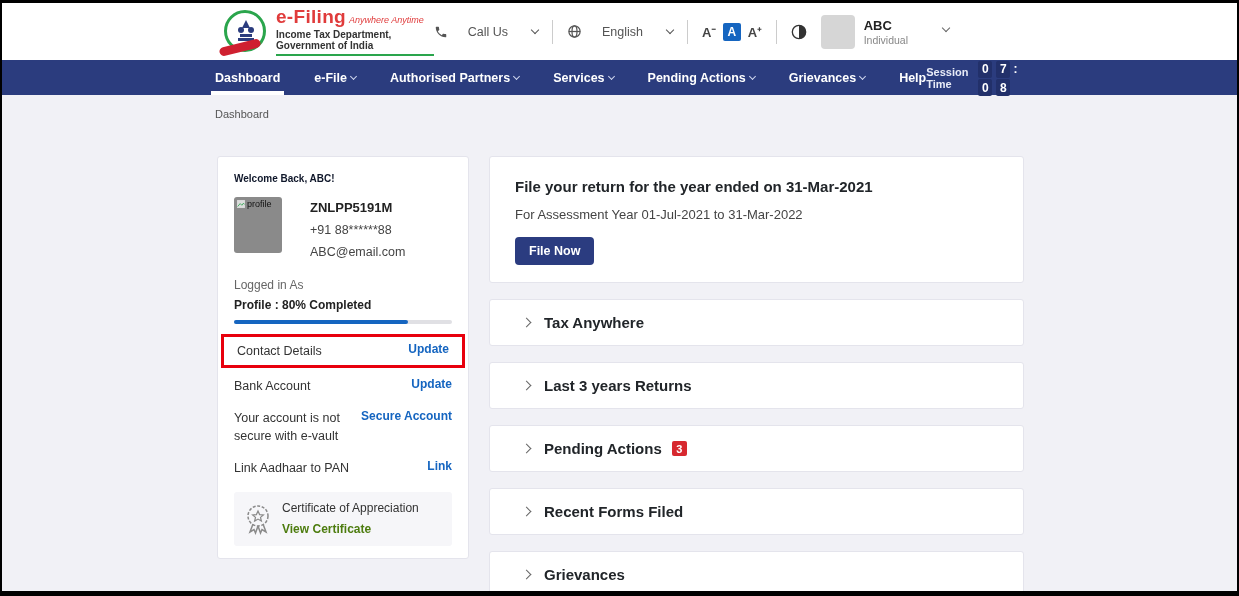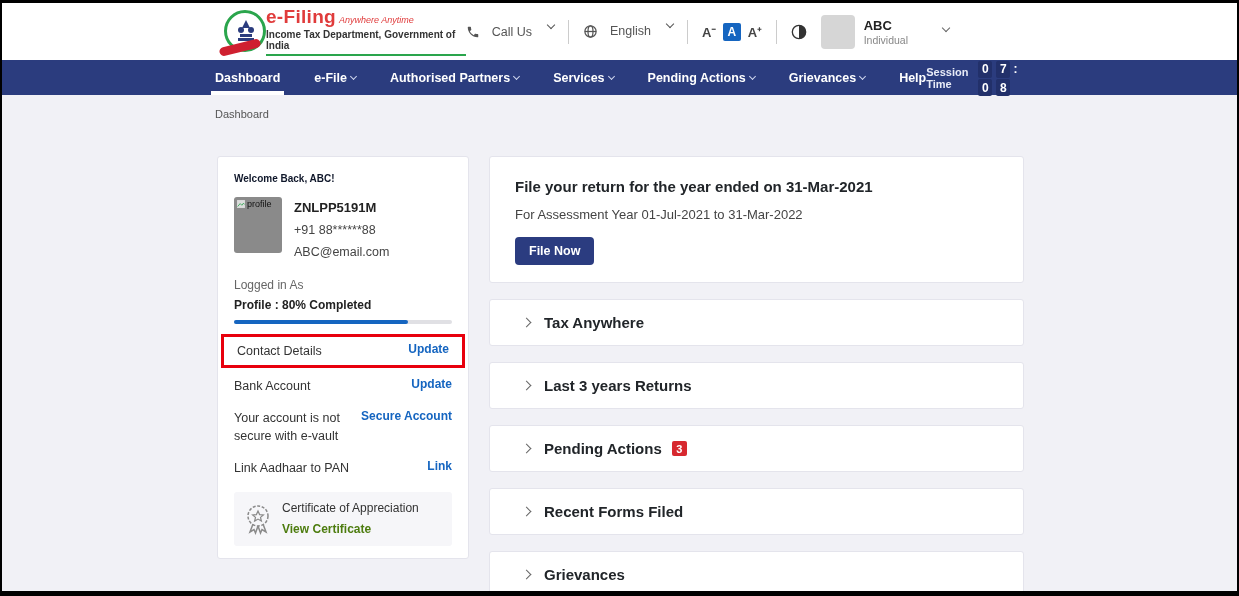--- a/index.html
+++ b/index.html
@@ -1,31 +1,31 @@
 <!DOCTYPE html>
 <html><head>
 <meta charset="utf-8">
 <style>
   * { margin:0; padding:0; box-sizing:border-box; }
   html,body { width:1239px; height:596px; font-family:"Liberation Sans", sans-serif; background:#fff; }
   .frame { width:1239px; height:596px; border:2px solid #000; border-top-width:3px; border-bottom-width:5px; background:#f1f1f6; overflow:hidden; }
 
   
   header { height:57px; background:#fff; display:flex; align-items:center; justify-content:space-between; padding:0 288px 0 222px; }
-  .logo { display:flex; align-items:center; cursor:pointer; }
+  .logo { display:flex; align-items:center; gap:10px; cursor:pointer; }
   .emblem { position:relative; width:42px; height:42px; border-radius:50%; border:3px solid #2aa54c; background:#fff; flex:0 0 auto; }
   .emblem svg { position:absolute; left:7px; top:5px; }
   .ribbon { position:absolute; left:-8px; bottom:-3px; width:42px; height:9px; background:#cf2030; border-radius:5px; transform:rotate(-14deg); }
   .logo-text { line-height:1.1; }
   .brand { color:#e03b3b; font-weight:bold; font-size:19px; letter-spacing:.3px; }
   .tagline { color:#e03b3b; font-style:italic; font-size:9px; margin-left:3px; }
   .logo-sub { font-size:10px; color:#333; font-weight:bold; margin-top:2px; }
   .green-rule { height:2px; background:#2aa54c; margin-top:3px; }
   .header-right { display:flex; align-items:center; gap:14px; color:#555; }
-  .hr-item { display:flex; gap:12px; font-size:12.5px; color:#555; cursor:pointer; white-space:nowrap; }
+  .hr-item { display:flex; align-items:center; gap:20px; font-size:12.5px; color:#555; cursor:pointer; white-space:nowrap; }
   .vdiv { width:1px; height:24px; background:#ccc; }
   .chev { display:inline-block; width:6px; height:6px; border-right:1.5px solid currentColor; border-bottom:1.5px solid currentColor; transform:rotate(45deg); margin-left:4px; margin-top:-3px; }
   .font-controls { display:flex; align-items:center; gap:7px; }
   .fc { font-size:13px; color:#444; cursor:pointer; font-weight:bold; }
   .fc-active { background:#1565c0; color:#fff; width:18px; height:18px; display:inline-flex; align-items:center; justify-content:center; border-radius:2px; font-size:12px; }
   .user { display:flex; align-items:center; gap:9px; cursor:pointer; }
   .avatar { width:34px; height:34px; background:#d6d6d6; border-radius:4px; }
   .user-name { font-size:13px; font-weight:bold; color:#222; }
   .user-role { font-size:10.5px; color:#888; margin-top:1px; }
   .chev-user { margin-left:26px; margin-top:-8px; color:#666; }
@@ -47,21 +47,21 @@
 
   
   main { display:flex; gap:20px; margin:36px 0 0 215px; align-items:flex-start; }
   .card { background:#fff; border:1px solid #e4e4ec; border-radius:3px; }
   .left-col { width:252px; flex:0 0 auto; }
   .right-col { width:535px; flex:0 0 auto; }
 
   
   .profile-card { padding:16px 16px 12px; }
   .profile-card h2 { font-size:10px; color:#0f172a; margin-bottom:13px; }
-  .profile-row { display:flex; gap:12px; margin-bottom:14px; }
+  .profile-row { display:flex; gap:28px; margin-bottom:14px; }
   .profile-img { width:48px; height:56px; background:#8a8a8a; border-radius:3px; font-size:9px; color:#111; padding:2px; overflow:hidden; white-space:nowrap; }
   .profile-img svg { vertical-align:-2px; margin-right:1px; }
   .pii { font-size:12.5px; color:#444; line-height:1.75; }
   .pan { font-weight:bold; color:#222; font-size:13px; }
   .small-label { font-size:12px; color:#666; margin-bottom:6px; }
   .select { height:30px; border:1px solid #b9b9c2; border-radius:4px; display:flex; align-items:center; justify-content:space-between; padding:0 10px; font-size:13px; color:#333; cursor:pointer; margin-bottom:17px; }
   .caret { width:0; height:0; border-left:4px solid transparent; border-right:4px solid transparent; border-top:5px solid #444; }
   .progress-label { font-size:12px; font-weight:bold; color:#222; margin-bottom:8px; }
   .progress { height:4px; background:#e0e0e4; border-radius:2px; margin-bottom:10px; }
   .progress-fill { height:4px; background:#1565c0; border-radius:2px; }

